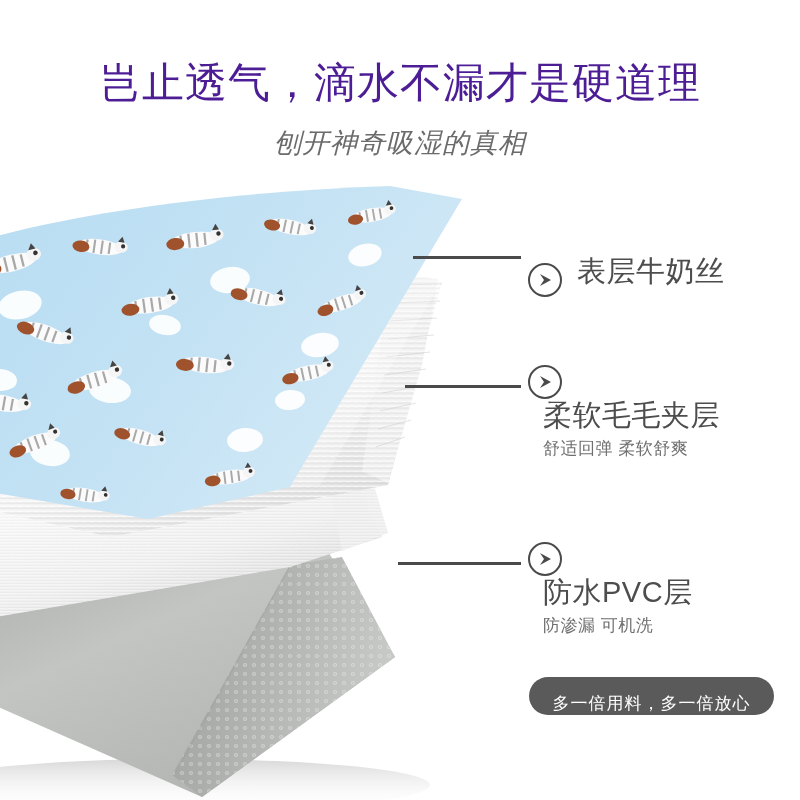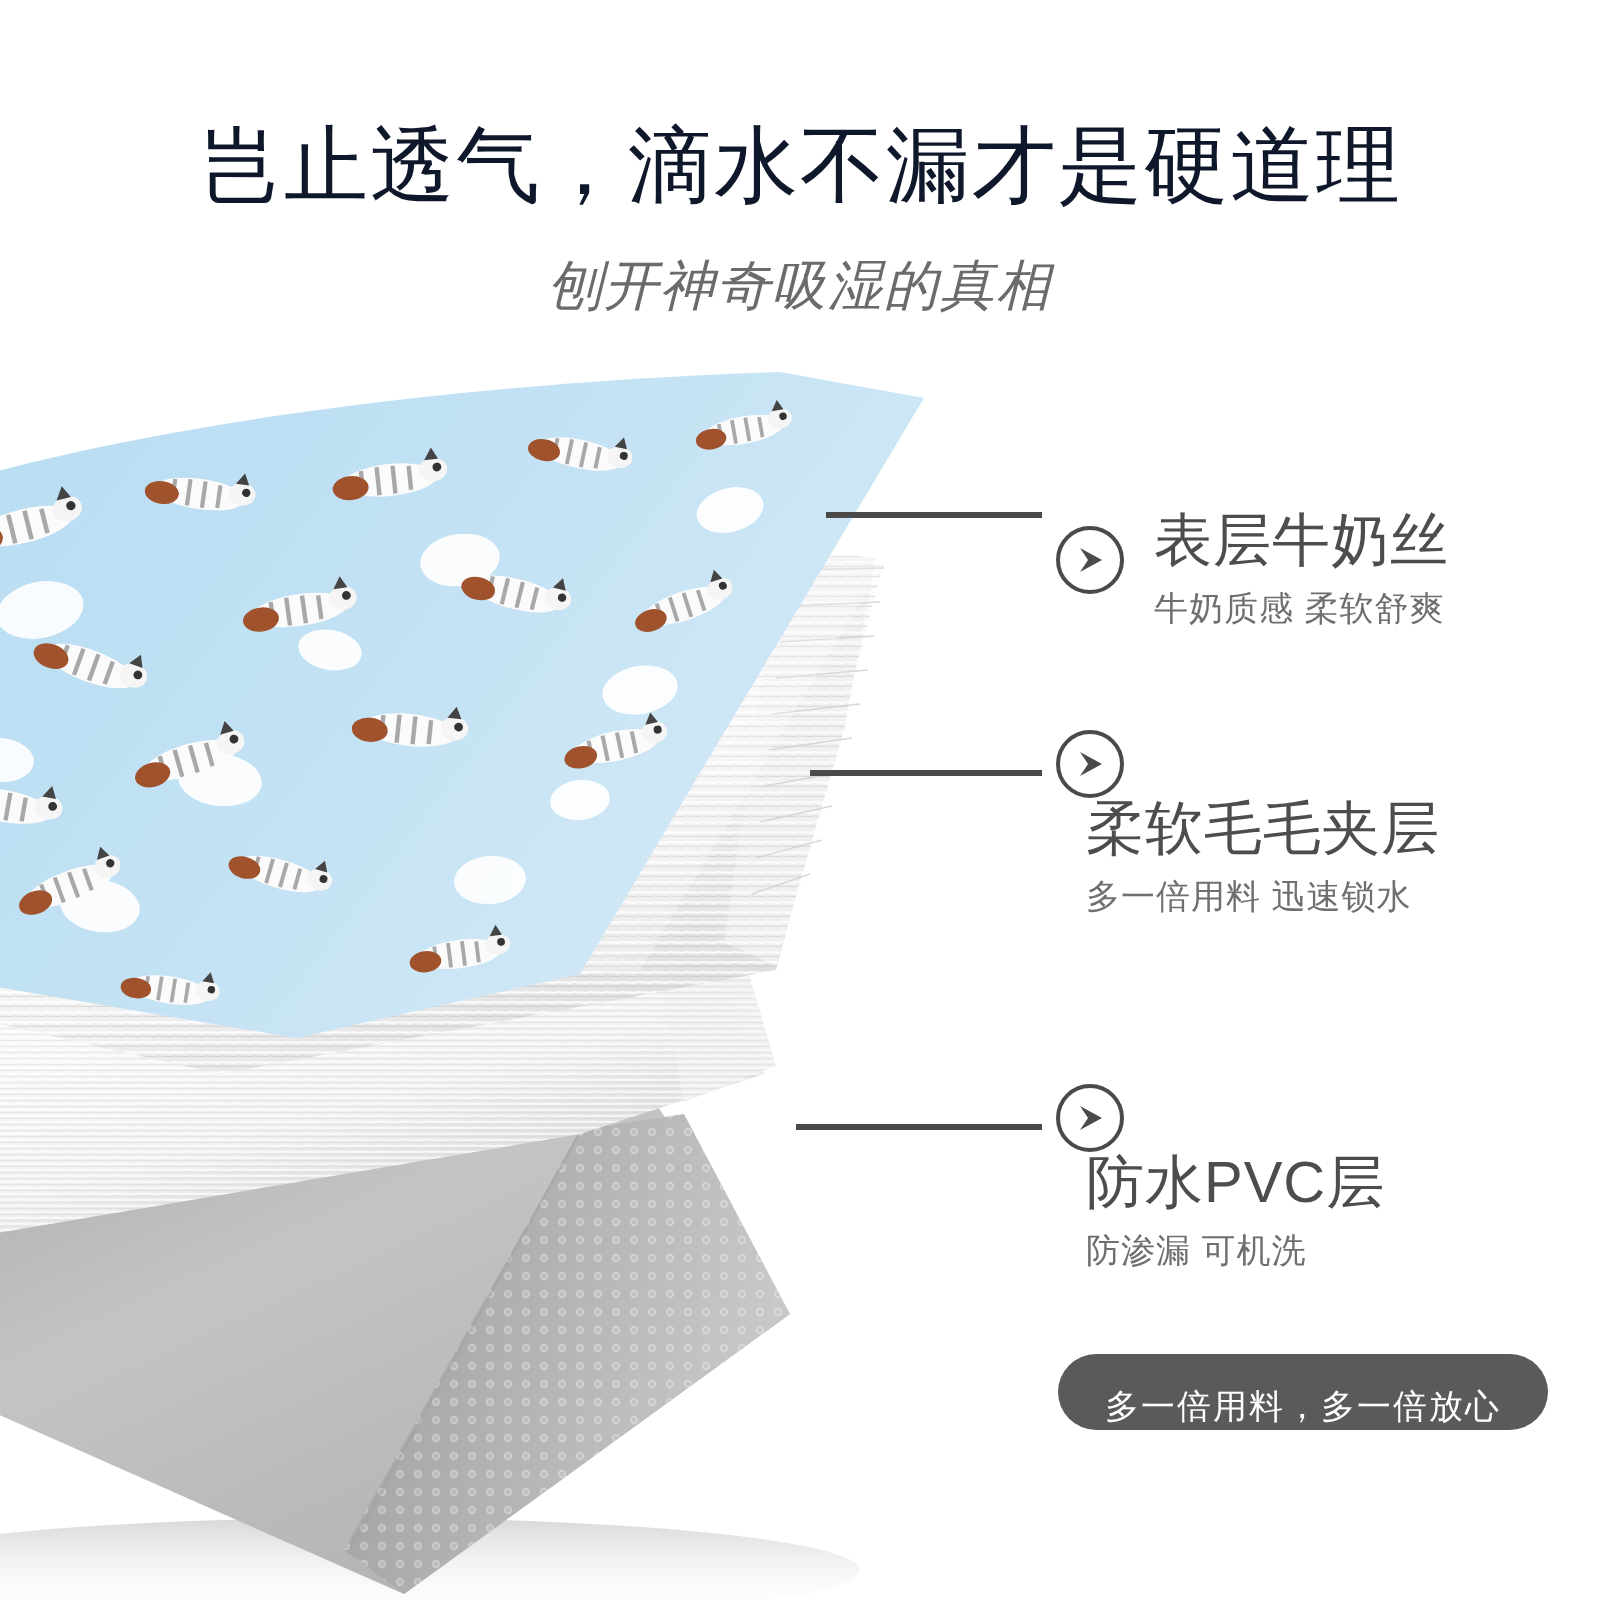--- a/index.html
+++ b/index.html
@@ -21,21 +21,21 @@
   
   .headline {
     position: absolute;
     left: 0;
     top: 58px;
     width: 800px;
     text-align: center;
     font-size: 42px;
     line-height: 1.18;
     letter-spacing: 1px;
-    color: #0f172a;
+    color: #4c1d95;
     font-weight: 400;
     white-space: nowrap;
   }
   .subheadline {
     position: absolute;
     left: 0;
     top: 127px;
     width: 800px;
     text-align: center;
     font-size: 27px;
@@ -500,33 +500,32 @@
   <div class="leader leader-3"></div>
 
   <div class="callout callout-1">
     <span class="arrow-badge">
       <svg width="16" height="16" viewBox="0 0 16 16">
         <path d="M 3 2 L 14 8 L 3 14 L 7 8 Z" fill="#4a4a4a"></path>
       </svg>
     </span>
     <div class="callout-text">
       <div class="callout-title">表层牛奶丝</div>
-      <div class="callout-sub">牛奶质感 柔软舒爽</div>
     </div>
   </div>
 
   <div class="callout callout-2">
     <span class="arrow-badge">
       <svg width="16" height="16" viewBox="0 0 16 16">
         <path d="M 3 2 L 14 8 L 3 14 L 7 8 Z" fill="#4a4a4a"></path>
       </svg>
     </span>
     <div class="callout-text">
       <div class="callout-title">柔软毛毛夹层</div>
-      <div class="callout-sub">多一倍用料 迅速锁水</div>
+      <div class="callout-sub">舒适回弹 柔软舒爽</div>
     </div>
   </div>
 
   <div class="callout callout-3">
     <span class="arrow-badge">
       <svg width="16" height="16" viewBox="0 0 16 16">
         <path d="M 3 2 L 14 8 L 3 14 L 7 8 Z" fill="#4a4a4a"></path>
       </svg>
     </span>
     <div class="callout-text">

